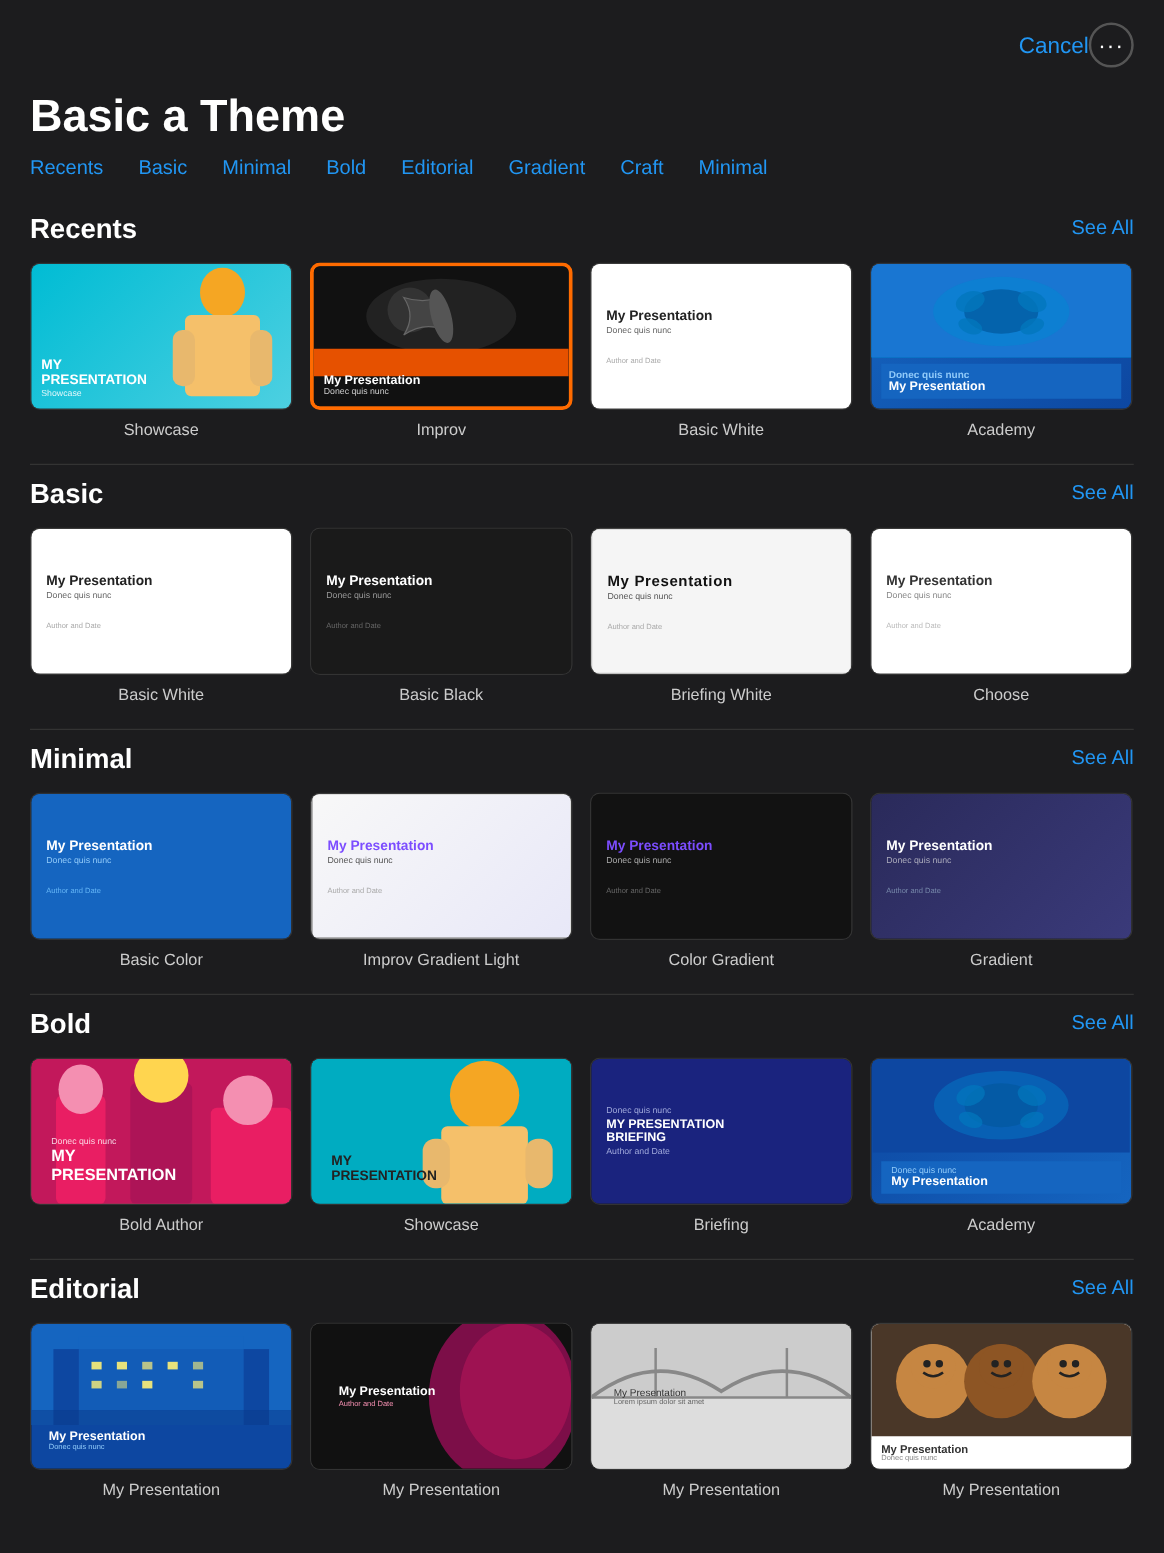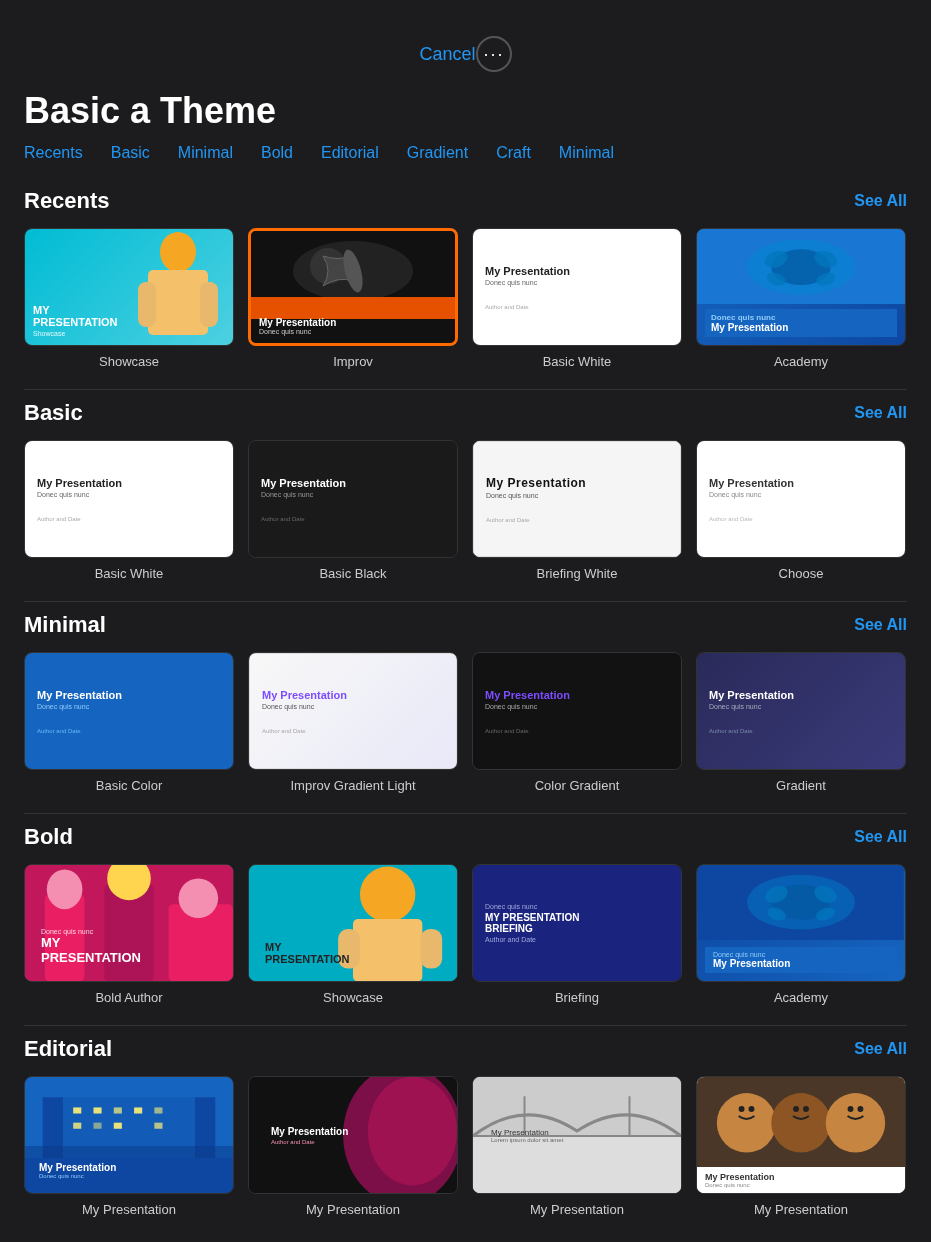--- a/index.html
+++ b/index.html
@@ -6,23 +6,23 @@
     body {
       background: #1c1c1e;
       color: #fff;
       font-family: -apple-system, BlinkMacSystemFont, 'Helvetica Neue', Arial, sans-serif;
       width: 931px;
       min-height: 1242px;
       overflow-x: hidden;
     }
     .header {
       display: flex;
-      justify-content: center;
+      justify-content: flex-end;
       align-items: center;
-      padding: 36px 24px 10px;
+      padding: 18px 24px 10px;
     }
     .cancel-btn {
       color: #2196f3;
       background: none;
       border: none;
       font-size: 18px;
       cursor: pointer;
     }
     .more-btn {
       color: #fff;
@@ -67,21 +67,20 @@
     .section-title {
       font-size: 22px;
       font-weight: 700;
     }
     .see-all {
       color: #2196f3;
       font-size: 16px;
       cursor: pointer;
       background: none;
       border: none;
-      font-weight: bold;
     }
     .cards-row {
       display: flex;
       gap: 14px;
       overflow: hidden;
     }
     .card {
       display: flex;
       flex-direction: column;
       align-items: center;

